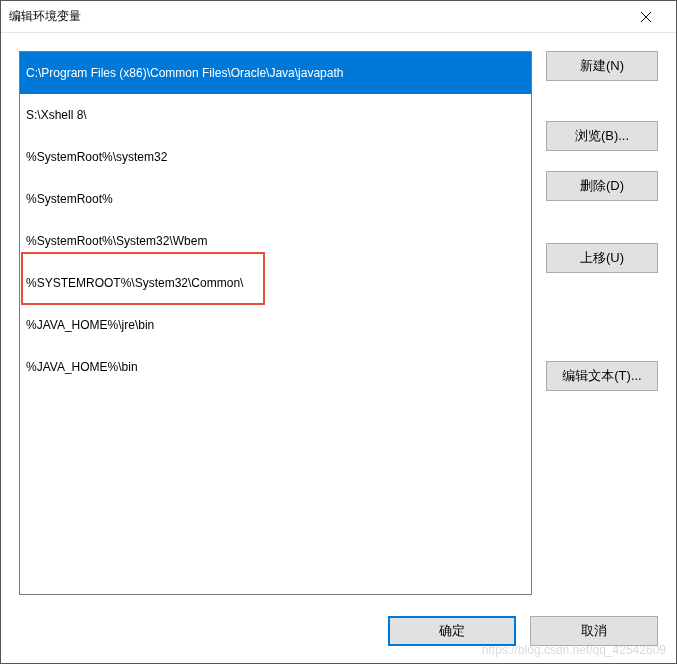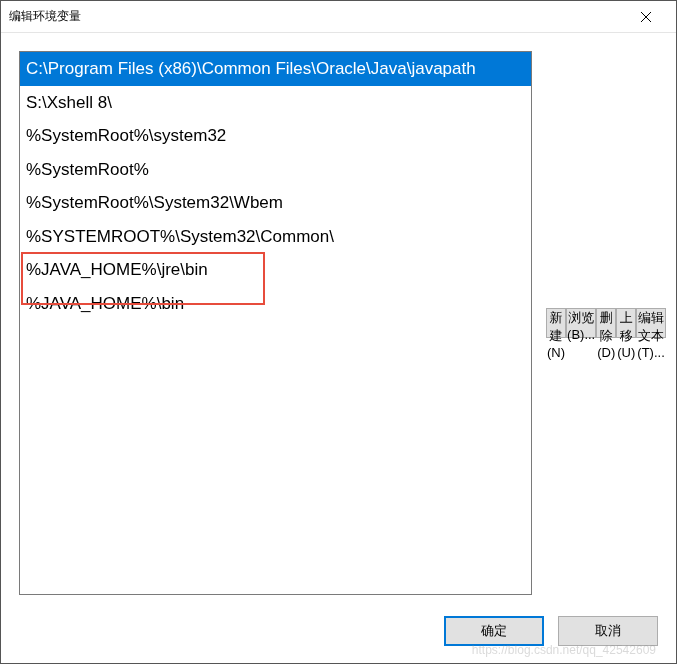--- a/index.html
+++ b/index.html
@@ -54,22 +54,22 @@
       gap: 14px;
     }
     .listbox {
       flex: 1;
       border: 1px solid #7a7a7a;
       background: #fff;
       overflow-y: auto;
       position: relative;
     }
     .list-item {
-      padding: 4px 6px;
-      font-size: 17px;
+      padding: 12px 6px;
+      font-size: 12px;
       color: #000;
       line-height: 1.5;
       cursor: default;
       white-space: nowrap;
     }
     .list-item.selected {
       background: #0078d7;
       color: #fff;
     }
     .highlight-box {
@@ -77,22 +77,21 @@
       border: 2px solid #e74c3c;
       pointer-events: none;
       left: 1px;
       top: 200px;
       width: 244px;
       height: 53px;
     }
     .side-buttons {
       width: 112px;
       display: flex;
-      flex-direction: row;
-      align-items: center;
+      flex-direction: column;
     }
     .wbtn {
       height: 30px;
       border: 1px solid #adadad;
       background: #e1e1e1;
       font-size: 13px;
       color: #000;
       cursor: pointer;
       font-family: inherit;
     }
@@ -101,30 +100,30 @@
     .spacer-lg { height: 68px; }
     .footer {
       height: 50px;
       display: flex;
       justify-content: flex-end;
       align-items: center;
       gap: 14px;
       padding: 0 18px 14px 18px;
     }
     .footer .wbtn {
-      width: 100px;
+      width: 128px;
     }
     .footer .ok-btn {
       border: 2px solid #0078d7;
       background: #e1e1e1;
     }
     .watermark {
       position: absolute;
       bottom: 6px;
-      right: 20px;
+      right: 10px;
       font-size: 12px;
       color: rgba(150,150,150,0.35);
       pointer-events: none;
     }
   </style>
 </head>
 <body>
 
 <div class="dialog">
   <div class="titlebar">

